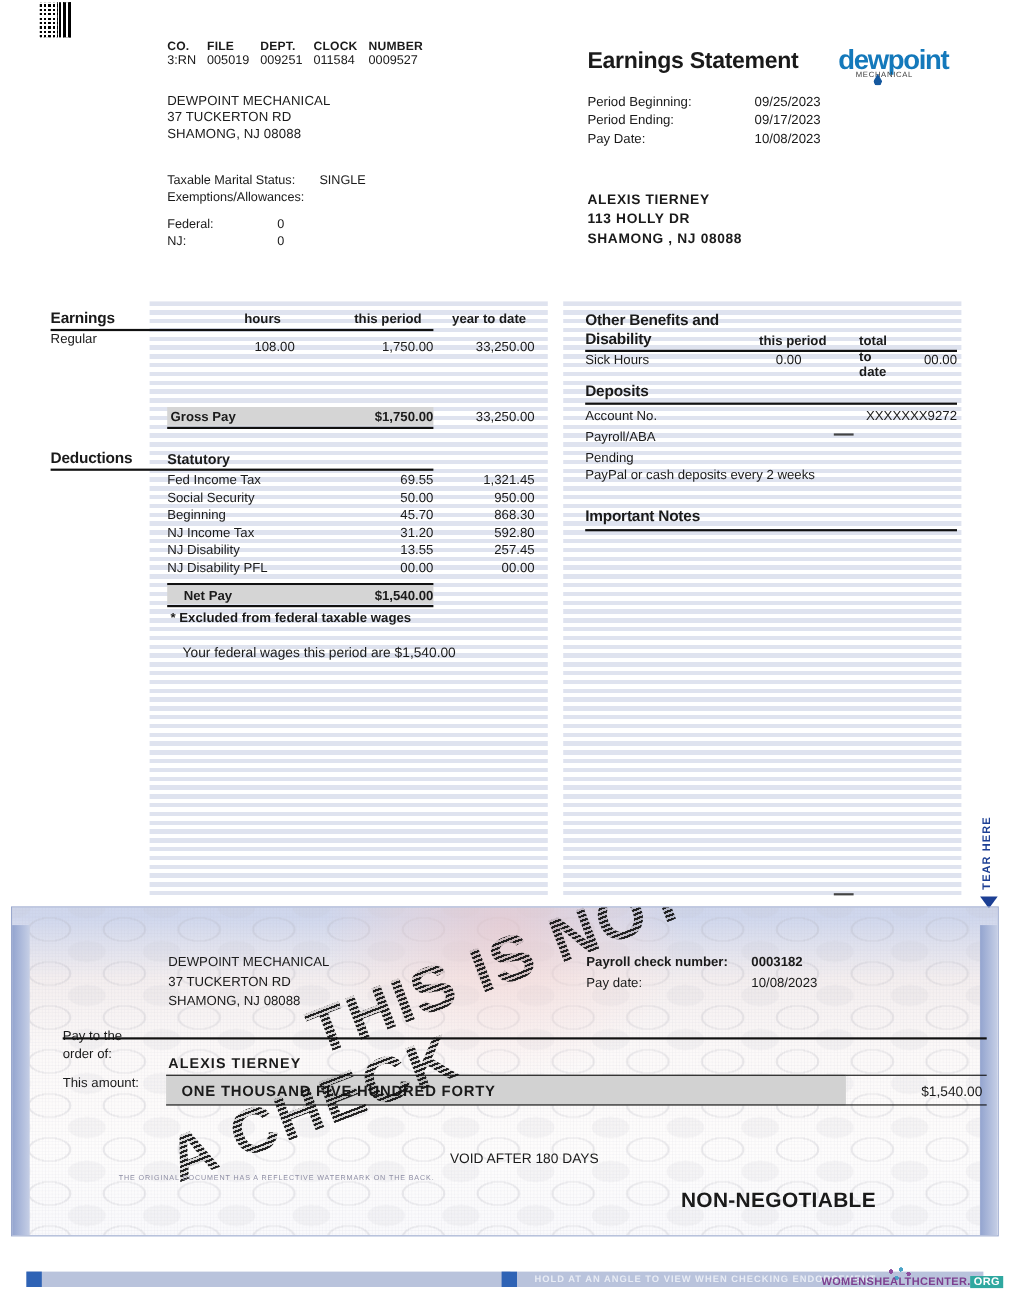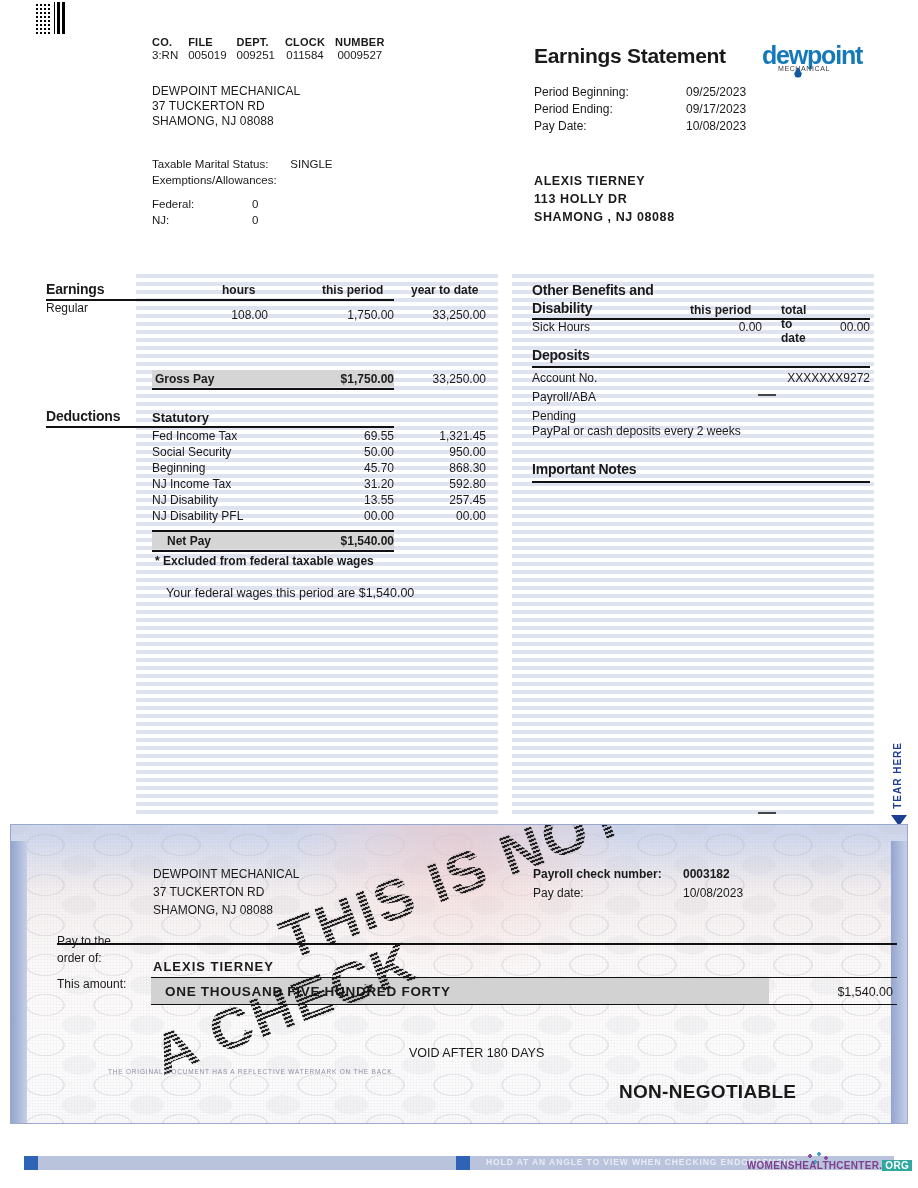--- a/index.html
+++ b/index.html
@@ -33,21 +33,21 @@
 
   
   .stub { position:absolute; left:0; top:0; width:794px; height:822px; }
 
   .hdr-codes { position:absolute; left:152px; top:36px; font-size:11.5px; }
   .hdr-codes table { border-collapse:collapse; }
   .hdr-codes th {
     font-size:11px; font-weight:bold; text-align:left; padding:0 10px 1px 0;
     letter-spacing:.2px;
   }
-  .hdr-codes td { font-size:11.5px; padding:0 10px 0 0; white-space:nowrap;text-align:center; }
+  .hdr-codes td { font-size:11.5px; padding:0 10px 0 0; white-space:nowrap; }
 
   .emp-addr { position:absolute; left:152px; top:84px; font-size:12px; line-height:15px; letter-spacing:.1px;}
   .tax-block { position:absolute; left:152px; top:156px; font-size:11.5px; line-height:16px; }
   .tax-block .row { display:flex; }
   .tax-block .lbl { width:100px; }
 
   .title { position:absolute; left:534px; top:44px; font-size:21px; font-weight:bold; letter-spacing:-.3px;}
   .logo { position:absolute; left:762px; top:42px; width:120px; }
   .logo .word { font-size:25px; font-weight:bold; color:#1479bb; letter-spacing:-1.2px; line-height:26px;}
   .logo .sub { font-size:7px; color:#3b3b3b; letter-spacing:.6px; margin-left:16px; margin-top:-3px;}
@@ -341,21 +341,21 @@
   <div class="tbl bold" style="left:155px; top:554px;">* Excluded  from  federal  taxable  wages</div>
   <div class="tbl" style="left:166px; top:586px; font-size:12.5px;">Your  federal  wages  this  period  are  $1,540.00</div>
 
   <div class="sec-title" style="left:532px; top:282px;">Other Benefits and</div>
   <div class="sec-title" style="left:532px; top:300px;">Disability</div>
   <div class="rtxt bold" style="left:690px; top:303px;">this period</div>
   <div class="rtxt bold" style="left:781px; top:303px;">total to date</div>
   <div class="rule" style="left:532px; top:318px; width:338px;"></div>
 
   <div class="rtxt" style="left:532px; top:320px;">Sick Hours</div>
-  <div class="rtxt c-num" style="left:672px; top:320px; width:90px;">0.00</div>
+  <div class="rtxt c-num" style="left:672px; top:320px; width:90px;text-align:center;">0.00</div>
   <div class="rtxt c-num" style="left:772px; top:320px; width:98px;">00.00</div>
 
   <div class="sec-title" style="left:532px; top:347px;">Deposits</div>
   <div class="rule" style="left:532px; top:366px; width:338px;"></div>
 
   <div class="rtxt" style="left:532px; top:371px;">Account No.</div>
   <div class="rtxt c-num" style="left:740px; top:371px; width:130px;">XXXXXXX9272</div>
   <div class="rtxt" style="left:532px; top:390px;">Payroll/ABA</div>
   <div class="rtxt" style="left:532px; top:409px;">Pending</div>
   <div class="rtxt" style="left:532px; top:424px;">PayPal or cash deposits every 2 weeks</div>

